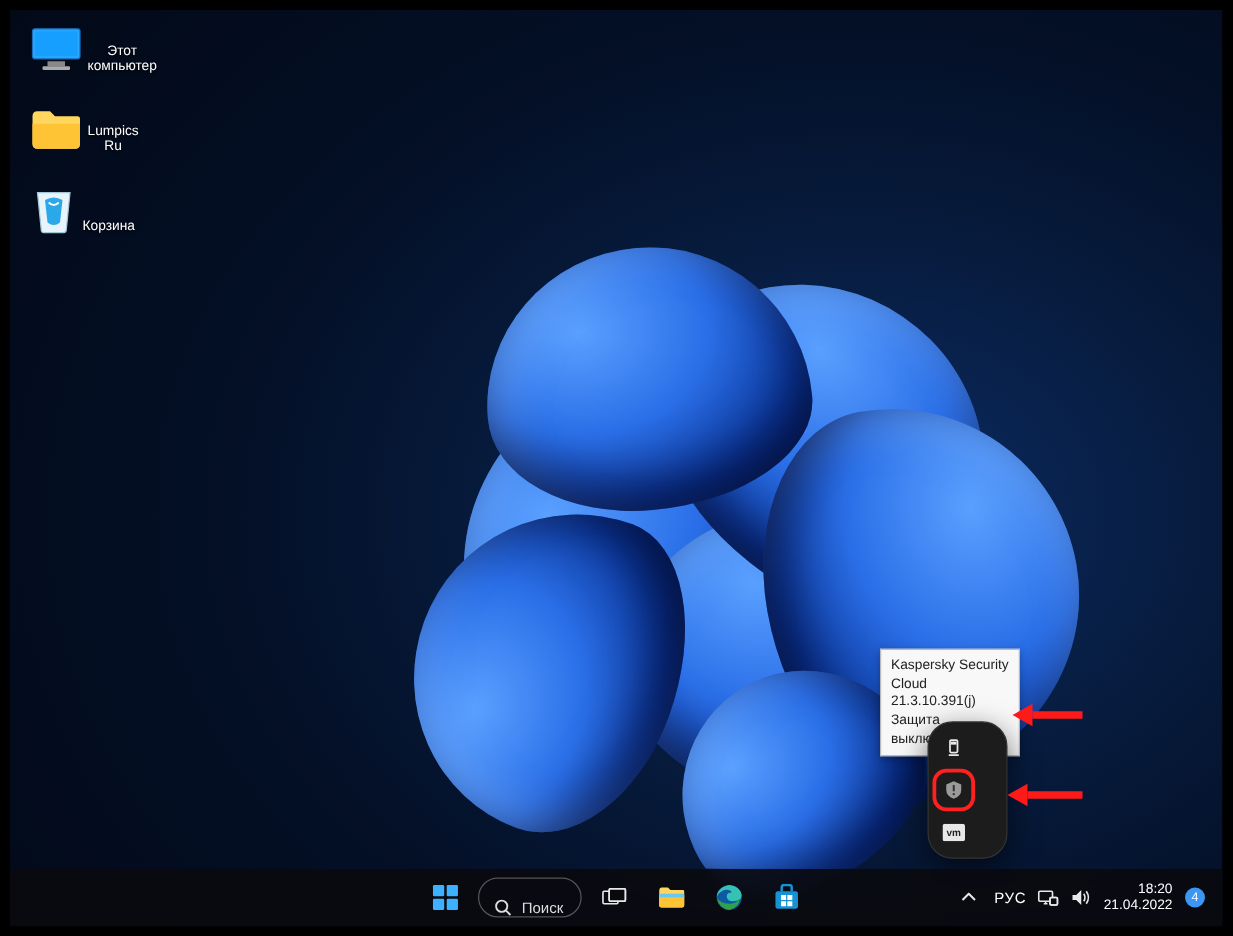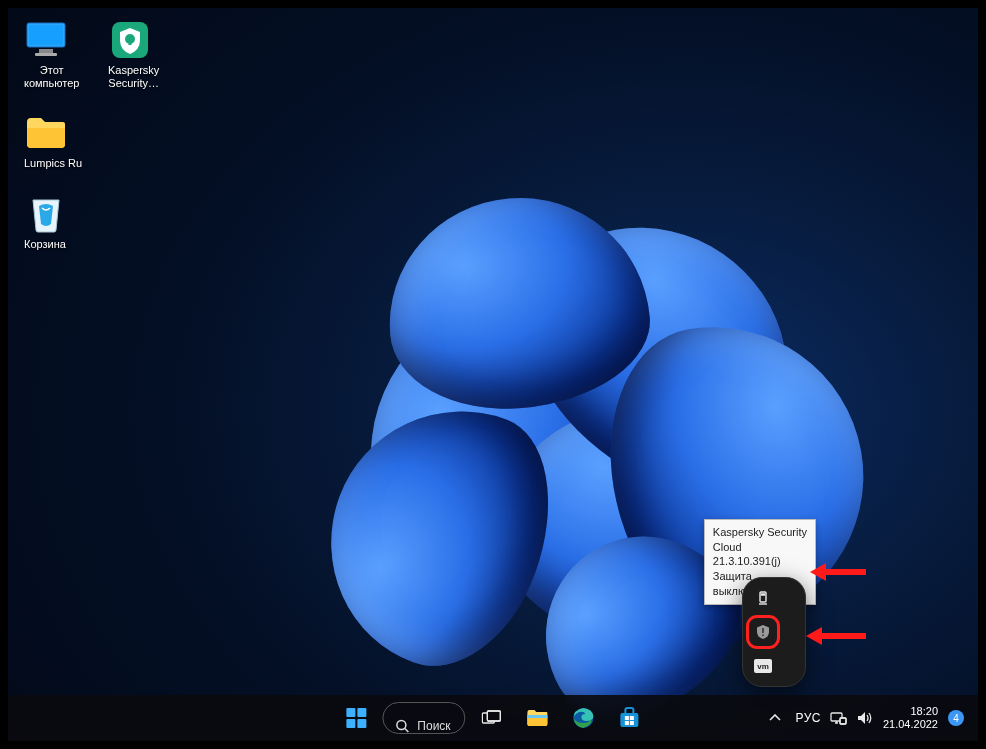--- a/index.html
+++ b/index.html
@@ -21,21 +21,21 @@
   .p2 { width:300px; height:240px; top:280px; left:330px; transform: rotate(15deg); }
   .p3 { width:290px; height:230px; top:110px; left:350px; transform: rotate(45deg); }
   .p4 { width:260px; height:210px; top:300px; left:140px; transform: rotate(-70deg); }
   .p5 { width:260px; height:210px; top:70px; left:220px; transform: rotate(-5deg); }
   .p6 { width:300px; height:250px; top:220px; left:420px; transform: rotate(80deg); }
   .p7 { width:200px; height:170px; top:410px; left:370px; transform: rotate(-30deg); }
 
   
   .desktop { position:absolute; top:12px; left:16px; display:flex; gap:14px; }
   .col { display:flex; flex-direction:column; gap:20px; align-items:center; }
-  .dicon { width:70px; display:flex; flex-direction:column; align-items:flex-start; gap:4px; cursor:default; }
+  .dicon { width:70px; display:flex; flex-direction:row; align-items:flex-end; gap:4px; cursor:default; }
   .dlabel { color:#fff; font-size:11px; text-align:center; text-shadow: 0 1px 2px #000; line-height:1.15; white-space:pre-line; }
   .imgbox { width:44px; height:40px; display:flex; align-items:center; justify-content:center; }
 
   
   .taskbar { position:absolute; left:0; right:0; bottom:0; height:46px; background: rgba(10,10,14,.9); backdrop-filter: blur(6px); display:flex; align-items:center; }
   .tb-center { position:absolute; left:50%; transform:translateX(-50%); display:flex; align-items:center; gap:6px; }
   .tbtn { width:40px; height:40px; border-radius:6px; display:flex; align-items:center; justify-content:center; cursor:pointer; }
   .search-pill { display:flex; align-items:flex-end; gap:8px; padding:0 14px 0 12px; height:32px; border-radius:16px; border:1px solid #555; color:#ddd; font-size:12px; cursor:pointer; }
 
   .tb-right { position:absolute; right:14px; display:flex; align-items:center; gap:10px; color:#fff; font-size:11px; }
@@ -104,34 +104,20 @@
       </div>
       <div class="dicon" style="margin-top:4px;">
         <div class="imgbox">
           <svg width="38" height="40" viewBox="0 0 38 40">
               <path d="M6 6 L32 6 L29 36 Q29 38 27 38 L11 38 Q9 38 9 36 Z" fill="#e8f4fb" stroke="#a6c5d6"></path>
               <path d="M12 12 Q19 8 26 12 L24 30 Q19 34 14 30 Z" fill="#2aa8e8"></path>
               <path d="M15 14 Q19 18 23 14" stroke="#fff" stroke-width="1.5" fill="none"></path>
             </svg>
         </div>
         <div class="dlabel">Корзина</div>
-      </div>
-    </div>
-    <div class="col">
-      <div class="dicon">
-        <div class="imgbox">
-          <svg width="40" height="40" viewBox="0 0 40 40">
-              <rect x="2" y="2" width="36" height="36" rx="8" fill="#1aa87a"></rect>
-              <path d="M20 8 L30 12 L30 20 Q30 30 20 34 Q10 30 10 20 L10 12 Z" fill="#fff"></path>
-              <circle cx="20" cy="19" r="5" fill="#1aa87a"></circle>
-              <rect x="18.5" y="18" width="3" height="7" fill="#1aa87a"></rect>
-            </svg>
-        </div>
-        <div class="dlabel">Kaspersky
-Security…</div>
       </div>
     </div>
   </div>
 
   <div class="tooltip">Kaspersky Security
 Cloud
 21.3.10.391(j)
 Защита
 выключена</div>
 

